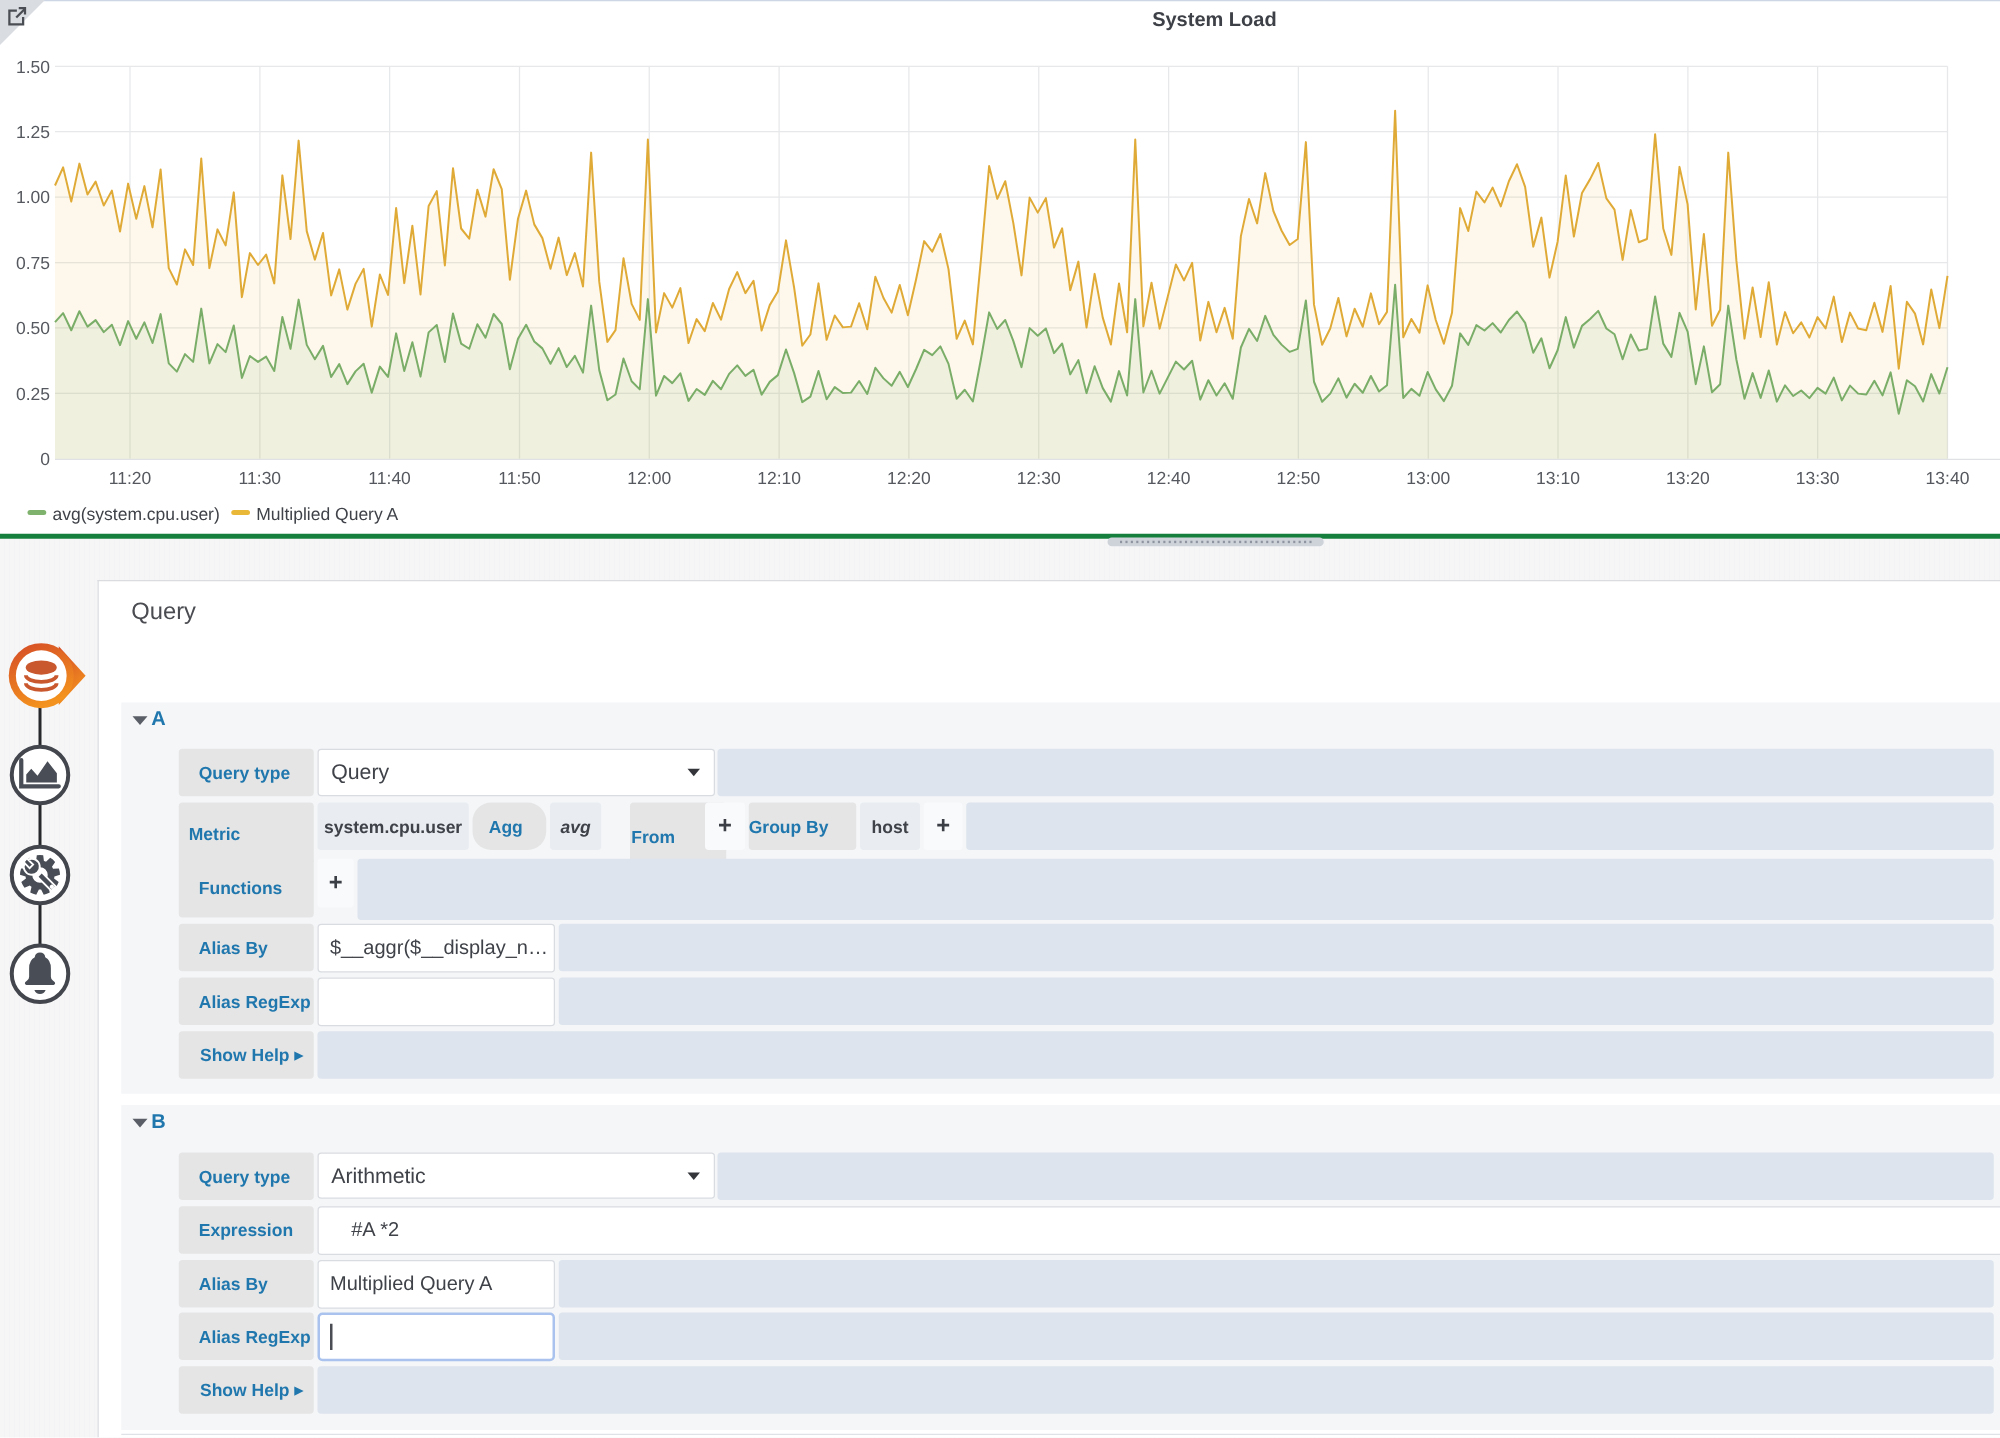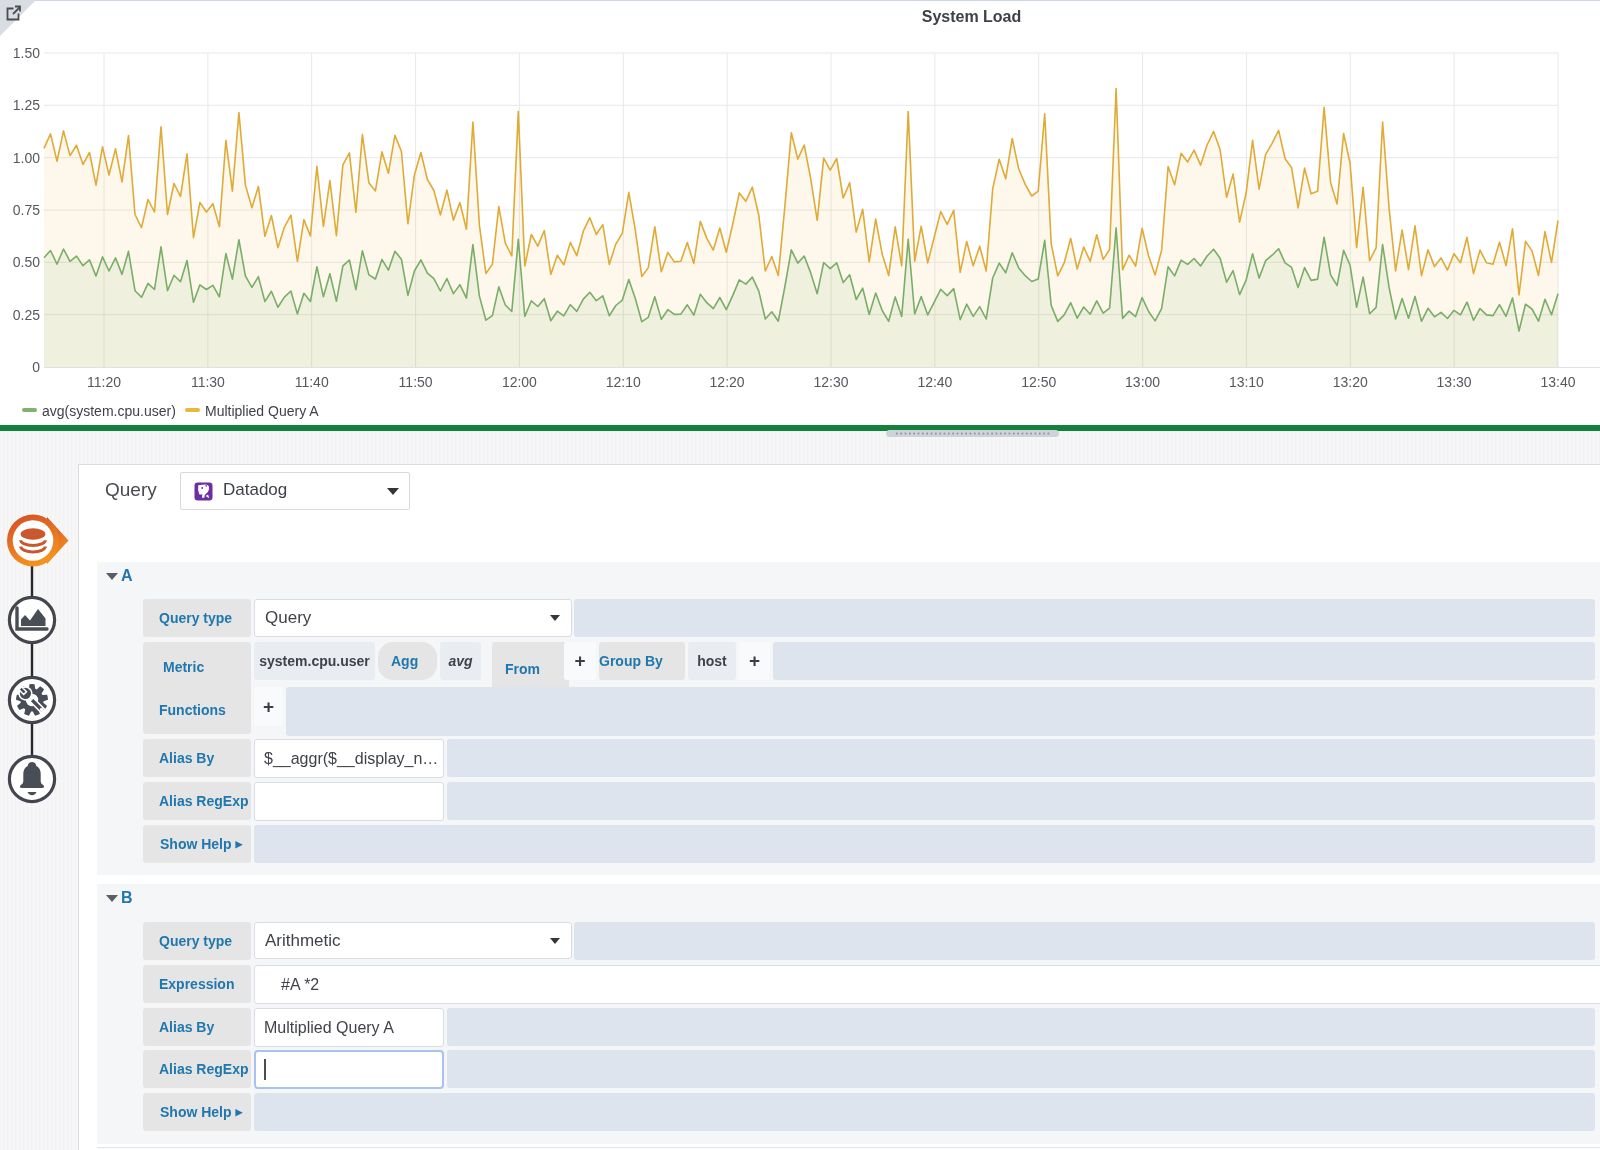--- a/index.html
+++ b/index.html
@@ -9,21 +9,21 @@
   .lbl { background:#e5e5e5; border-radius:3px; color:#1f77ae; font-weight:bold; font-size:14px; display:flex; align-items:center; white-space:nowrap; }
   .val { background:#e9edf2; border-radius:3px; color:#3f4248; font-weight:bold; font-size:14px; display:flex; align-items:center; justify-content:center; }
   .plus { background:#f9fafc; border-radius:3px; color:#3b3e44; font-weight:bold; font-size:19px; display:flex; align-items:center; justify-content:center; }
   .fill { background:#dde4ed; border-radius:3px; }
   .winput { background:#fff; border:1px solid #d9dce1; border-radius:3px; color:#3f4248; font-size:16px; display:flex; align-items:center; }
   .sect { position:absolute; left:97px; right:0; background:#f4f6f8; }
 </style>
 </head>
 <body>
 
-<div class="abs" style="left:0;top:0;width:1600px;height:431px;background:#fff;border-bottom:6px solid #15803d;">
+<div class="abs" style="left:0;top:0;width:1600px;height:431px;background:#fff;border-bottom:4px solid #15803d;">
   <div class="abs" style="left:0;top:0;width:1600px;height:1px;background:#ccd6e4;"></div>
 
   <svg class="abs" style="left:0;top:0;" width="40" height="40" viewBox="0 0 40 40">
     <path d="M0,0 L36,0 L0,36 Z" fill="#d9dce1"></path>
     <g stroke="#4a4d53" stroke-width="1.8" fill="none">
       <path d="M13.5,8.5 h-6 v11 h11 v-6"></path>
       <path d="M13,14 L20,7"></path>
       <path d="M15,6.5 h5 v5" stroke-width="1.8"></path>
     </g>
   </svg>
@@ -173,47 +173,36 @@
   <g>
     <circle cx="32" cy="279" r="22.6" fill="#fff" stroke="#43464d" stroke-width="3.2"></circle>
     <path d="M21.5 284.5 q1.8-1 1.8-3.2 v-6.8 q0-6.5 4.5-8.8 q0.5-3.7 4.2-3.7 q3.7 0 4.2 3.7 q4.5 2.3 4.5 8.8 v6.8 q0 2.2 1.8 3.2 q1.6 0.9 1.6 1.9 q0 1.6 -2.2 1.6 h-19.8 q-2.2 0 -2.2-1.6 q0-1 1.6-1.9 Z" fill="#494d55"></path>
     <path d="M27.5 292 a4.8 4.8 0 0 0 9 0 Z" fill="#494d55"></path>
   </g>
 </svg>
 
 <div class="abs" style="left:78px;top:464px;width:1522px;height:686px;background:#fff;border-left:1px solid #dadce0;border-top:1px solid #dadce0;">
   <div class="abs" style="left:26px;top:14px;font-size:19px;color:#4a4c52;">Query</div>
 
-  <div class="abs" style="left:101px;top:7px;width:230px;height:38px;background:#fff;border:1px solid #d6d9dd;border-radius:2px;">
-    <svg class="abs" style="left:13px;top:9px;" width="19" height="19" viewBox="0 0 19 19">
-      <rect x="0.5" y="0.5" width="18" height="18" rx="3.2" fill="#6b2fa0"></rect>
-      <path d="M4.2 3.2 L10.5 2.6 Q14.6 2.4 15 5.2 Q15.4 8.2 13.6 10.2 L11.2 12.6 Q10.2 13.8 10.5 15.6 L8.2 15.9 Q7.6 13.8 8.6 12.2 Q7 12.8 5.2 12.2 Q3.6 8 4.2 3.2 Z" fill="#fff"></path>
-      <circle cx="8.2" cy="6" r="0.9" fill="#6b2fa0"></circle>
-      <path d="M10.8 3.4 L13.2 3.2 L12.4 5 Z" fill="#6b2fa0"></path>
-      <path d="M11.6 14 l3.6 2.2 l-1.2-3.8 Z" fill="#fff"></path>
-    </svg>
-    <div class="abs" style="left:42px;top:7px;font-size:17px;color:#3c3f45;">Datadog</div>
-    <div class="abs" style="left:206px;top:15px;width:0;height:0;border-left:6px solid transparent;border-right:6px solid transparent;border-top:7px solid #33353a;"></div>
-  </div>
 </div>
 
 <div class="sect" style="top:562px;height:313px;"></div>
 <div class="abs" style="left:106px;top:573px;width:0;height:0;border-left:6px solid transparent;border-right:6px solid transparent;border-top:7px solid #5a5e66;"></div>
 <div class="abs" style="left:121px;top:567px;font-size:16px;font-weight:bold;color:#1f77ae;">A</div>
 
 <div class="abs lbl" style="left:143px;top:599px;width:108px;height:38px;padding-left:16px;">Query type</div>
 <div class="abs winput" style="left:254px;top:599px;width:318px;height:38px;padding-left:10px;font-size:17px;">Query</div>
 <div class="abs" style="left:550px;top:615px;width:0;height:0;border-left:5.5px solid transparent;border-right:5.5px solid transparent;border-top:6.5px solid #33353a;"></div>
 <div class="abs fill" style="left:574px;top:599px;width:1021px;height:38px;"></div>
 
-<div class="abs lbl" style="left:143px;top:642px;width:108px;height:49px;padding-left:20px;">Metric</div>
+<div class="abs lbl" style="left:143px;top:642px;width:108px;height:49px;padding-left:8px;">Metric</div>
 <div class="abs val" style="left:254px;top:642px;width:121px;height:38px;">system.cpu.user</div>
 <div class="abs lbl" style="left:378px;top:642px;width:59px;height:38px;padding-left:13px;border-radius:15px;">Agg</div>
 <div class="abs val" style="left:440px;top:642px;width:41px;height:38px;font-style:italic;">avg</div>
-<div class="abs lbl" style="left:492px;top:642px;width:77px;height:54px;padding-left:13px;">From</div>
+<div class="abs lbl" style="left:504px;top:642px;width:77px;height:54px;padding-left:1px;">From</div>
 <div class="abs plus" style="left:564px;top:642px;width:32px;height:38px;">+</div>
 <div class="abs lbl" style="left:599px;top:642px;width:86px;height:38px;">Group By</div>
 <div class="abs val" style="left:688px;top:642px;width:48px;height:38px;">host</div>
 <div class="abs plus" style="left:739px;top:642px;width:31px;height:38px;">+</div>
 <div class="abs fill" style="left:773px;top:642px;width:822px;height:38px;"></div>
 
 <div class="abs lbl" style="left:143px;top:686px;width:108px;height:48px;padding-left:16px;">Functions</div>
 <div class="abs plus" style="left:254px;top:687px;width:29px;height:39px;">+</div>
 <div class="abs fill" style="left:286px;top:687px;width:1309px;height:49px;"></div>
 

